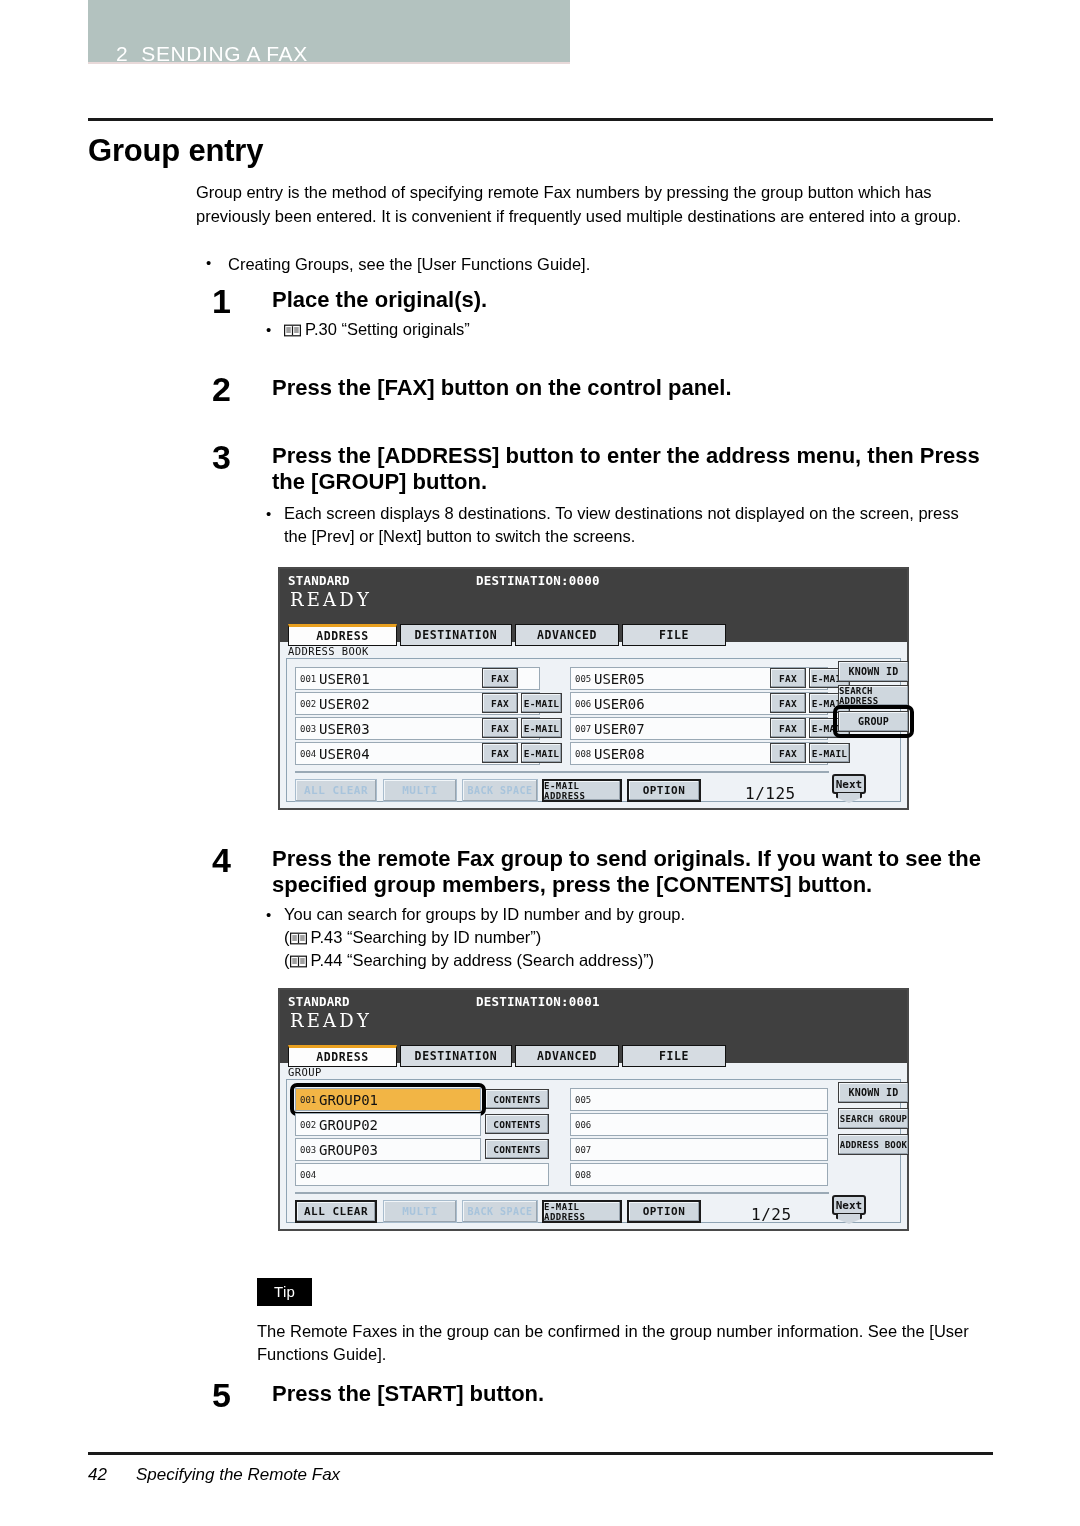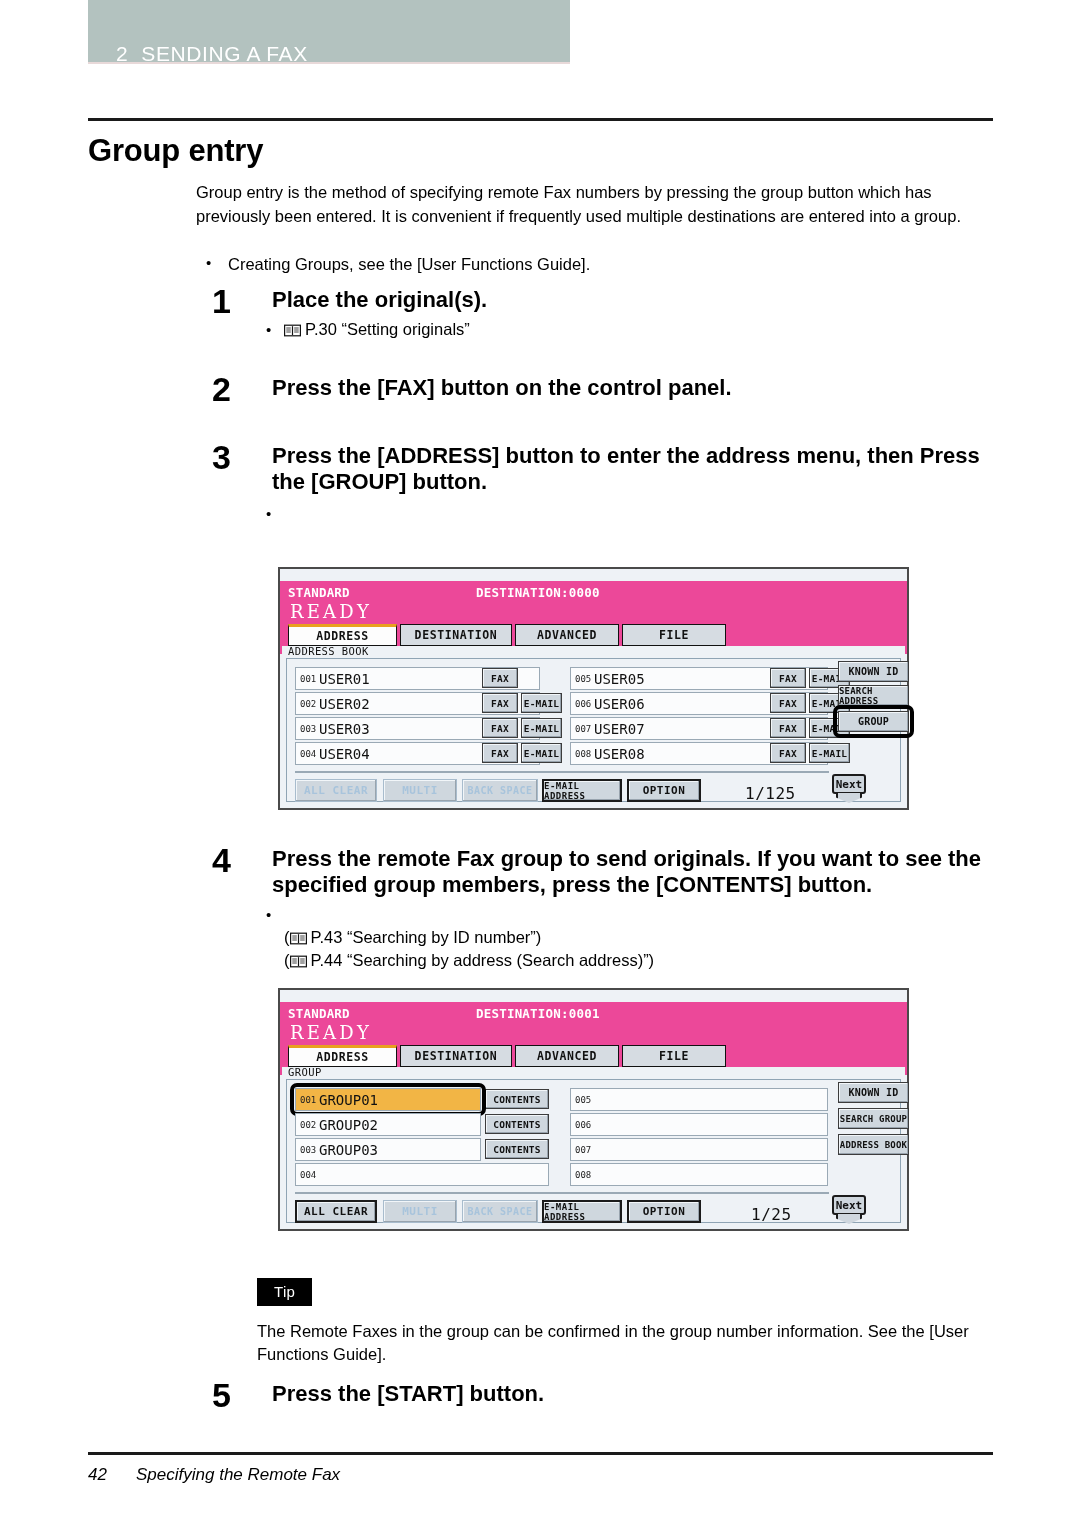--- a/index.html
+++ b/index.html
@@ -68,21 +68,21 @@
   .bookicon svg{display:block;}
 
   
   .lcd{
     position:absolute;width:631px;height:243px;
     border:2px solid #4a4a4a;background:#eef2f6;
     font-family:"DejaVu Sans Mono", monospace;
     box-sizing:border-box;
   }
   .lcd-blue{
-    position:absolute;left:0;top:12px;right:0;height:73px;background:#ec4899;
+    position:absolute;left:0;top:0;right:0;height:73px;background:#404040;
   }
   .lcd-std{
     position:absolute;left:8px;top:4px;font-size:12.5px;color:#ffffff;
     letter-spacing:.2px;font-weight:bold;
   }
   .lcd-dest{
     position:absolute;left:196px;top:4px;font-size:12.5px;color:#ffffff;
     letter-spacing:.2px;font-weight:bold;
   }
   .lcd-ready{
@@ -227,20 +227,21 @@
 <div class="step" style="left:212px;top:372px;width:800px;">
   <div class="snum">2</div>
   <div class="stext">Press the [FAX] button on the control panel.</div>
 </div>
 
 <div class="step" style="left:212px;top:440px;width:800px;">
   <div class="snum">3</div>
   <div class="stext">Press the [ADDRESS] button to enter the address menu, then Press the [GROUP] button.</div>
   <div class="ssub" style="top:62px;width:700px;">
     <span class="bdot">•</span>
+    <span>Each screen displays 8 destinations. To view destinations not displayed on the screen, press the [Prev] or [Next] button to switch the screens.</span>
   </div>
 </div>
 
 <div class="lcd" id="lcd1" style="left:278px;top:567px;">
   <div class="lcd-blue">
     <div class="lcd-std">STANDARD</div>
     <div class="lcd-dest">DESTINATION:0000</div>
     <div class="lcd-ready">READY</div>
   </div>
 
@@ -384,20 +385,21 @@
       </div>
     </div>
   </div>
 </div>
 
 <div class="step" style="left:212px;top:843px;width:800px;">
   <div class="snum">4</div>
   <div class="stext">Press the remote Fax group to send originals. If you want to see the specified group members, press the [CONTENTS] button.</div>
   <div class="ssub" style="top:60px;width:700px;">
     <span class="bdot">•</span>
+    <span>You can search for groups by ID number and by group.</span>
   </div>
   <div class="ssub" style="top:83px;width:700px;">
     <span>(</span><span class="bookicon">
       <svg width="17" height="13" viewBox="0 0 17 13">
         <rect x="0.6" y="1.2" width="15.8" height="10.6" fill="none" stroke="#111" stroke-width="1.2"></rect>
         <path d="M8.5 2.2 L8.5 11.0" stroke="#111" stroke-width="1.2"></path>
         <path d="M2.3 4.0 H6.8 M2.3 6.0 H6.8 M2.3 8.0 H6.8 M10.2 4.0 H14.7 M10.2 6.0 H14.7 M10.2 8.0 H14.7" stroke="#111" stroke-width="0.8"></path>
       </svg>
     </span><span>P.43 “Searching by ID number”)</span>
   </div>

